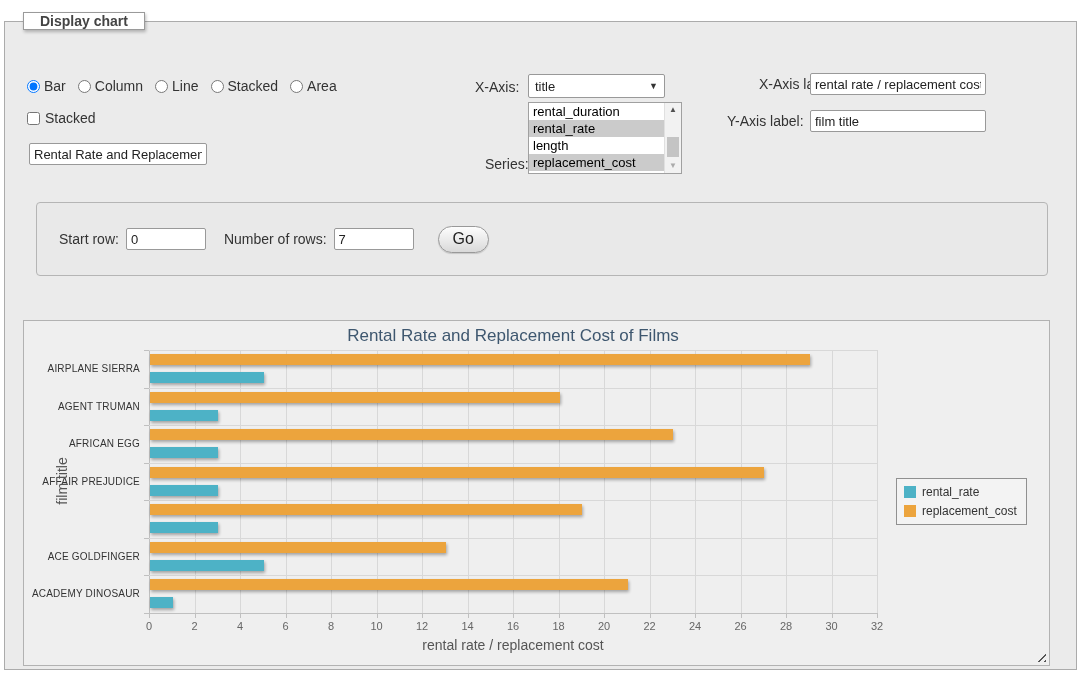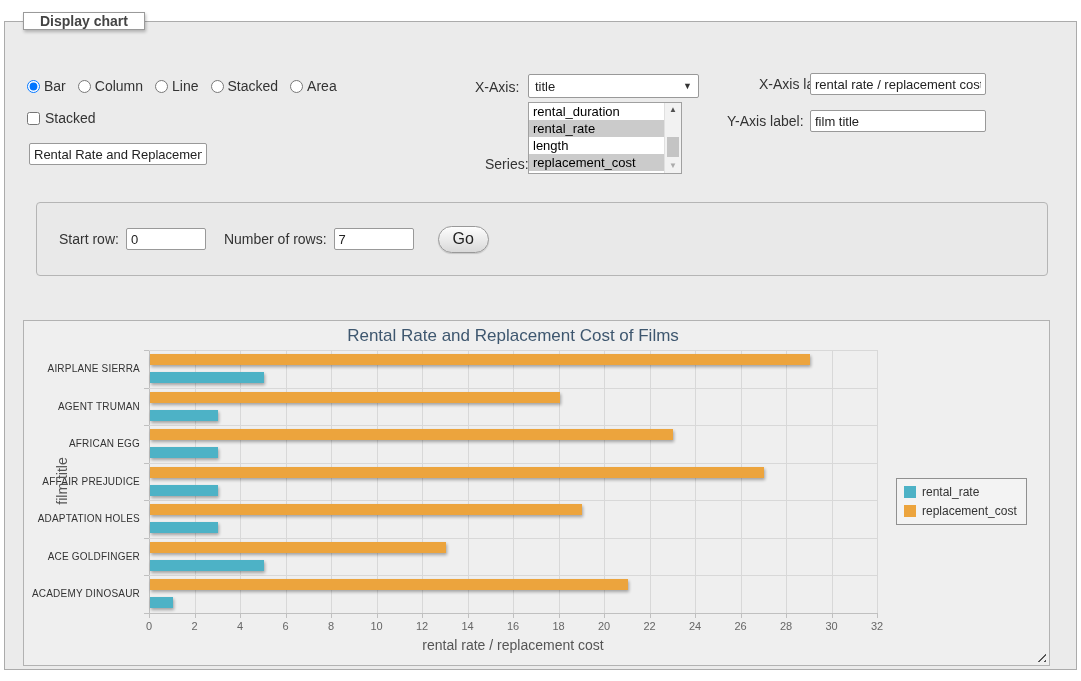--- a/index.html
+++ b/index.html
@@ -25,21 +25,21 @@
   .radio-row label { display:flex; align-items:center; gap:4px; margin-right:8px; }
   .check-row { left:22px; top:80px; display:flex; align-items:center; gap:5px; }
   input[type=radio], input[type=checkbox] { margin:0; width:13px; height:13px; }
   
   .tinput {
     border:1px solid #999; background:#fff; font-family:"Liberation Sans",sans-serif;
     font-size:13px; color:#222; padding:2px 4px; height:22px; border-radius:2px;
   }
   
   .fselect {
-    left:523px; top:44px; width:171px; height:24px; background:#fff;
+    left:523px; top:44px; width:137px; height:24px; background:#fff;
     border:1px solid #999; border-radius:2px; display:flex; align-items:center;
     padding:0 6px; font-size:13px; color:#222; cursor:default;
   }
   .fselect .arrow { margin-left:auto; font-size:9px; color:#333; }
   
   .listbox {
     left:523px; top:72px; width:154px; height:72px; background:#fff;
     border:1px solid #a0a0a0; display:flex;
   }
   .listbox .opts { flex:1 1 auto; overflow:hidden; }
@@ -232,21 +232,20 @@
         <div class="ytick" style="top: 150px;"></div>
         <div class="gridh" style="top: 188px;"></div>
         <div class="ytick" style="top: 188px;"></div>
         <div class="gridh" style="top: 225px;"></div>
         <div class="ytick" style="top: 225px;"></div>
         <div class="ytick" style="top: 263px;"></div>
         <div class="ycat" style="top: 0px; height: 37.5714px; line-height: 37.5714px; color: rgb(51, 51, 51);">AIRPLANE SIERRA</div>
         <div class="ycat" style="top: 37.5714px; height: 37.5714px; line-height: 37.5714px; color: rgb(51, 51, 51);">AGENT TRUMAN</div>
         <div class="ycat" style="top: 75.1429px; height: 37.5714px; line-height: 37.5714px; color: rgb(51, 51, 51);">AFRICAN EGG</div>
         <div class="ycat" style="top: 112.714px; height: 37.5714px; line-height: 37.5714px; color: rgb(51, 51, 51);">AFFAIR PREJUDICE</div>
-        <div class="ycat" style="top: 150.286px; height: 37.5714px; line-height: 37.5714px; color: rgb(51, 51, 51);">ADAPTATION HOLES</div>
         <div class="ycat" style="top: 187.857px; height: 37.5714px; line-height: 37.5714px; color: rgb(51, 51, 51);">ACE GOLDFINGER</div>
         <div class="ycat" style="top: 225.429px; height: 37.5714px; line-height: 37.5714px; color: rgb(51, 51, 51);">ACADEMY DINOSAUR</div>
         <div class="bar" style="left: 1px; top: 22px; width: 113.75px; background: rgb(77, 178, 198);"></div>
         <div class="bar" style="left: 1px; top: 59.5714px; width: 68.25px; background: rgb(77, 178, 198);"></div>
         <div class="bar" style="left: 1px; top: 97.1429px; width: 68.25px; background: rgb(77, 178, 198);"></div>
         <div class="bar" style="left: 1px; top: 134.714px; width: 68.25px; background: rgb(77, 178, 198);"></div>
         <div class="bar" style="left: 1px; top: 172.286px; width: 68.25px; background: rgb(77, 178, 198);"></div>
         <div class="bar" style="left: 1px; top: 209.857px; width: 113.75px; background: rgb(77, 178, 198);"></div>
         <div class="bar" style="left: 1px; top: 247.429px; width: 22.75px; background: rgb(77, 178, 198);"></div>
         <div class="bar" style="left: 1px; top: 4px; width: 659.75px; background: rgb(236, 164, 61);"></div>

